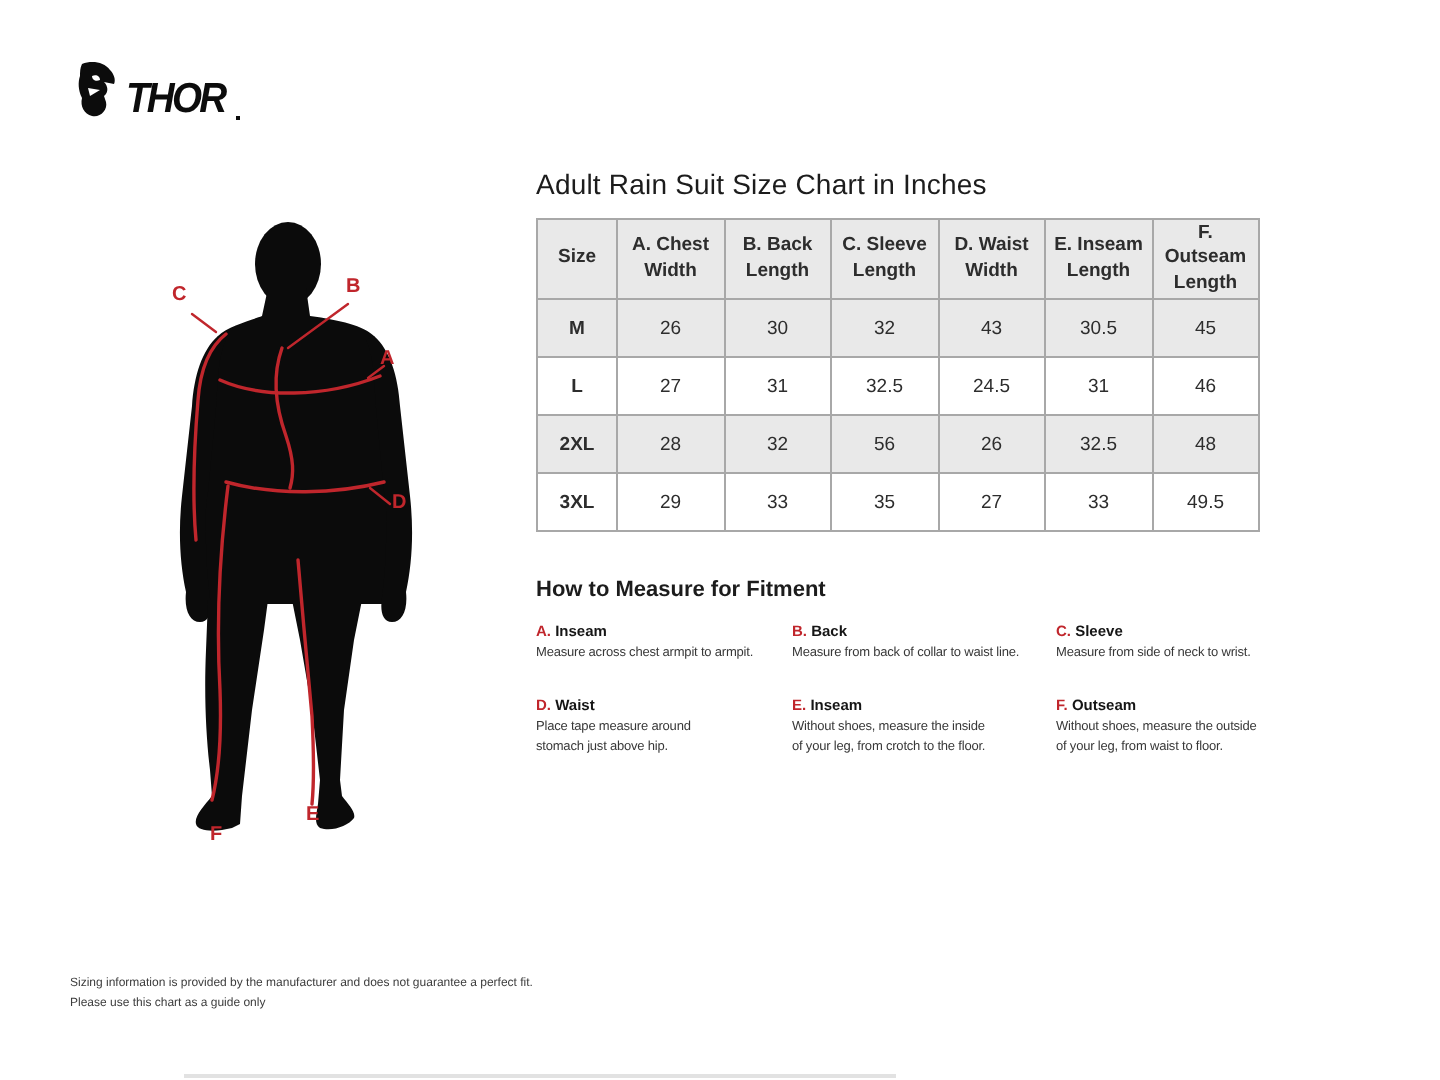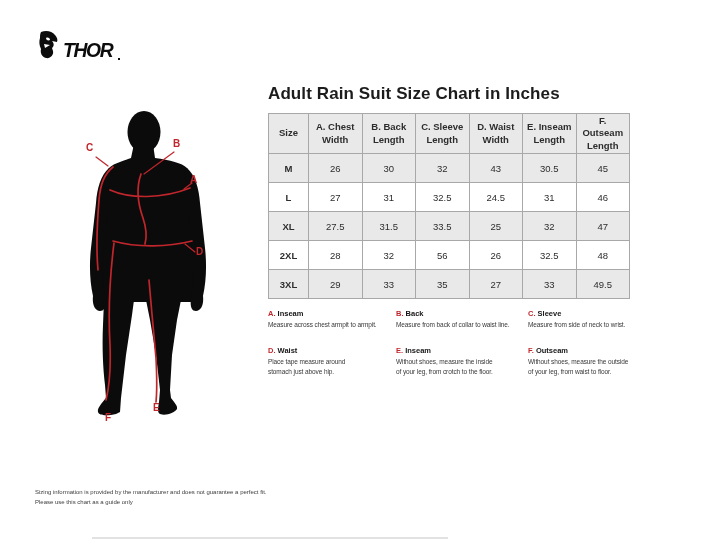--- a/index.html
+++ b/index.html
@@ -31,21 +31,21 @@
   }
   .fl-a { left: 190px; top: 175px; }
   .fl-b { left: 173px; top: 139px; }
   .fl-c { left: 86px;  top: 143px; }
   .fl-d { left: 196px; top: 247px; }
   .fl-e { left: 153px; top: 403px; }
   .fl-f { left: 105px; top: 413px; }
 
   
   .content { position: absolute; left: 268px; top: 84px; width: 364px; }
-  .chart-title { font-size: 17px; font-weight: bold; color: #1c1c1c; letter-spacing: 0.1px; }
+  .chart-title { font-size: 14px; font-weight: normal; color: #1c1c1c; letter-spacing: 0.1px; }
 
   table.size-table { border-collapse: collapse; width: 362px; table-layout: fixed; margin-top: 9px; }
   .size-table th, .size-table td {
     border: 1px solid #a8a8a8; text-align: center; vertical-align: middle;
     color: #2d2d2d; padding: 1px 2px;
   }
   .size-table thead th { background: #e9e9e9; font-size: 9.5px; font-weight: bold; height: 34px; line-height: 1.3; }
   .size-table tbody th { font-size: 9.5px; font-weight: bold; height: 29px; background: transparent; }
   .size-table tbody td { font-size: 9.5px; height: 29px; }
   .size-table tbody tr:nth-child(odd) { background: #e9e9e9; }
@@ -164,49 +164,41 @@
         <tr>
           <th>L</th>
           <td>27</td>
           <td>31</td>
           <td>32.5</td>
           <td>24.5</td>
           <td>31</td>
           <td>46</td>
         </tr>
         <tr>
-          <th>XL</th>
-          <td>27.5</td>
-          <td>31.5</td>
-          <td>33.5</td>
-          <td>25</td>
-          <td>32</td>
-          <td>47</td>
-        </tr>
-        <tr>
           <th>2XL</th>
           <td>28</td>
           <td>32</td>
           <td>56</td>
           <td>26</td>
           <td>32.5</td>
           <td>48</td>
         </tr>
         <tr>
           <th>3XL</th>
           <td>29</td>
           <td>33</td>
           <td>35</td>
           <td>27</td>
           <td>33</td>
           <td>49.5</td>
         </tr>
       </tbody>
     </table>
 
+    <div class="measure-title">How to Measure for Fitment</div>
 
     <div class="measure-grid">
       <div class="measure-item">
         <div class="mi-label"><span class="mi-letter">A.</span> <span>Inseam</span></div>
         <div class="mi-desc">Measure across chest armpit to armpit.</div>
       </div>
       <div class="measure-item">
         <div class="mi-label"><span class="mi-letter">B.</span> <span>Back</span></div>
         <div class="mi-desc">Measure from back of collar to waist line.</div>
       </div>

